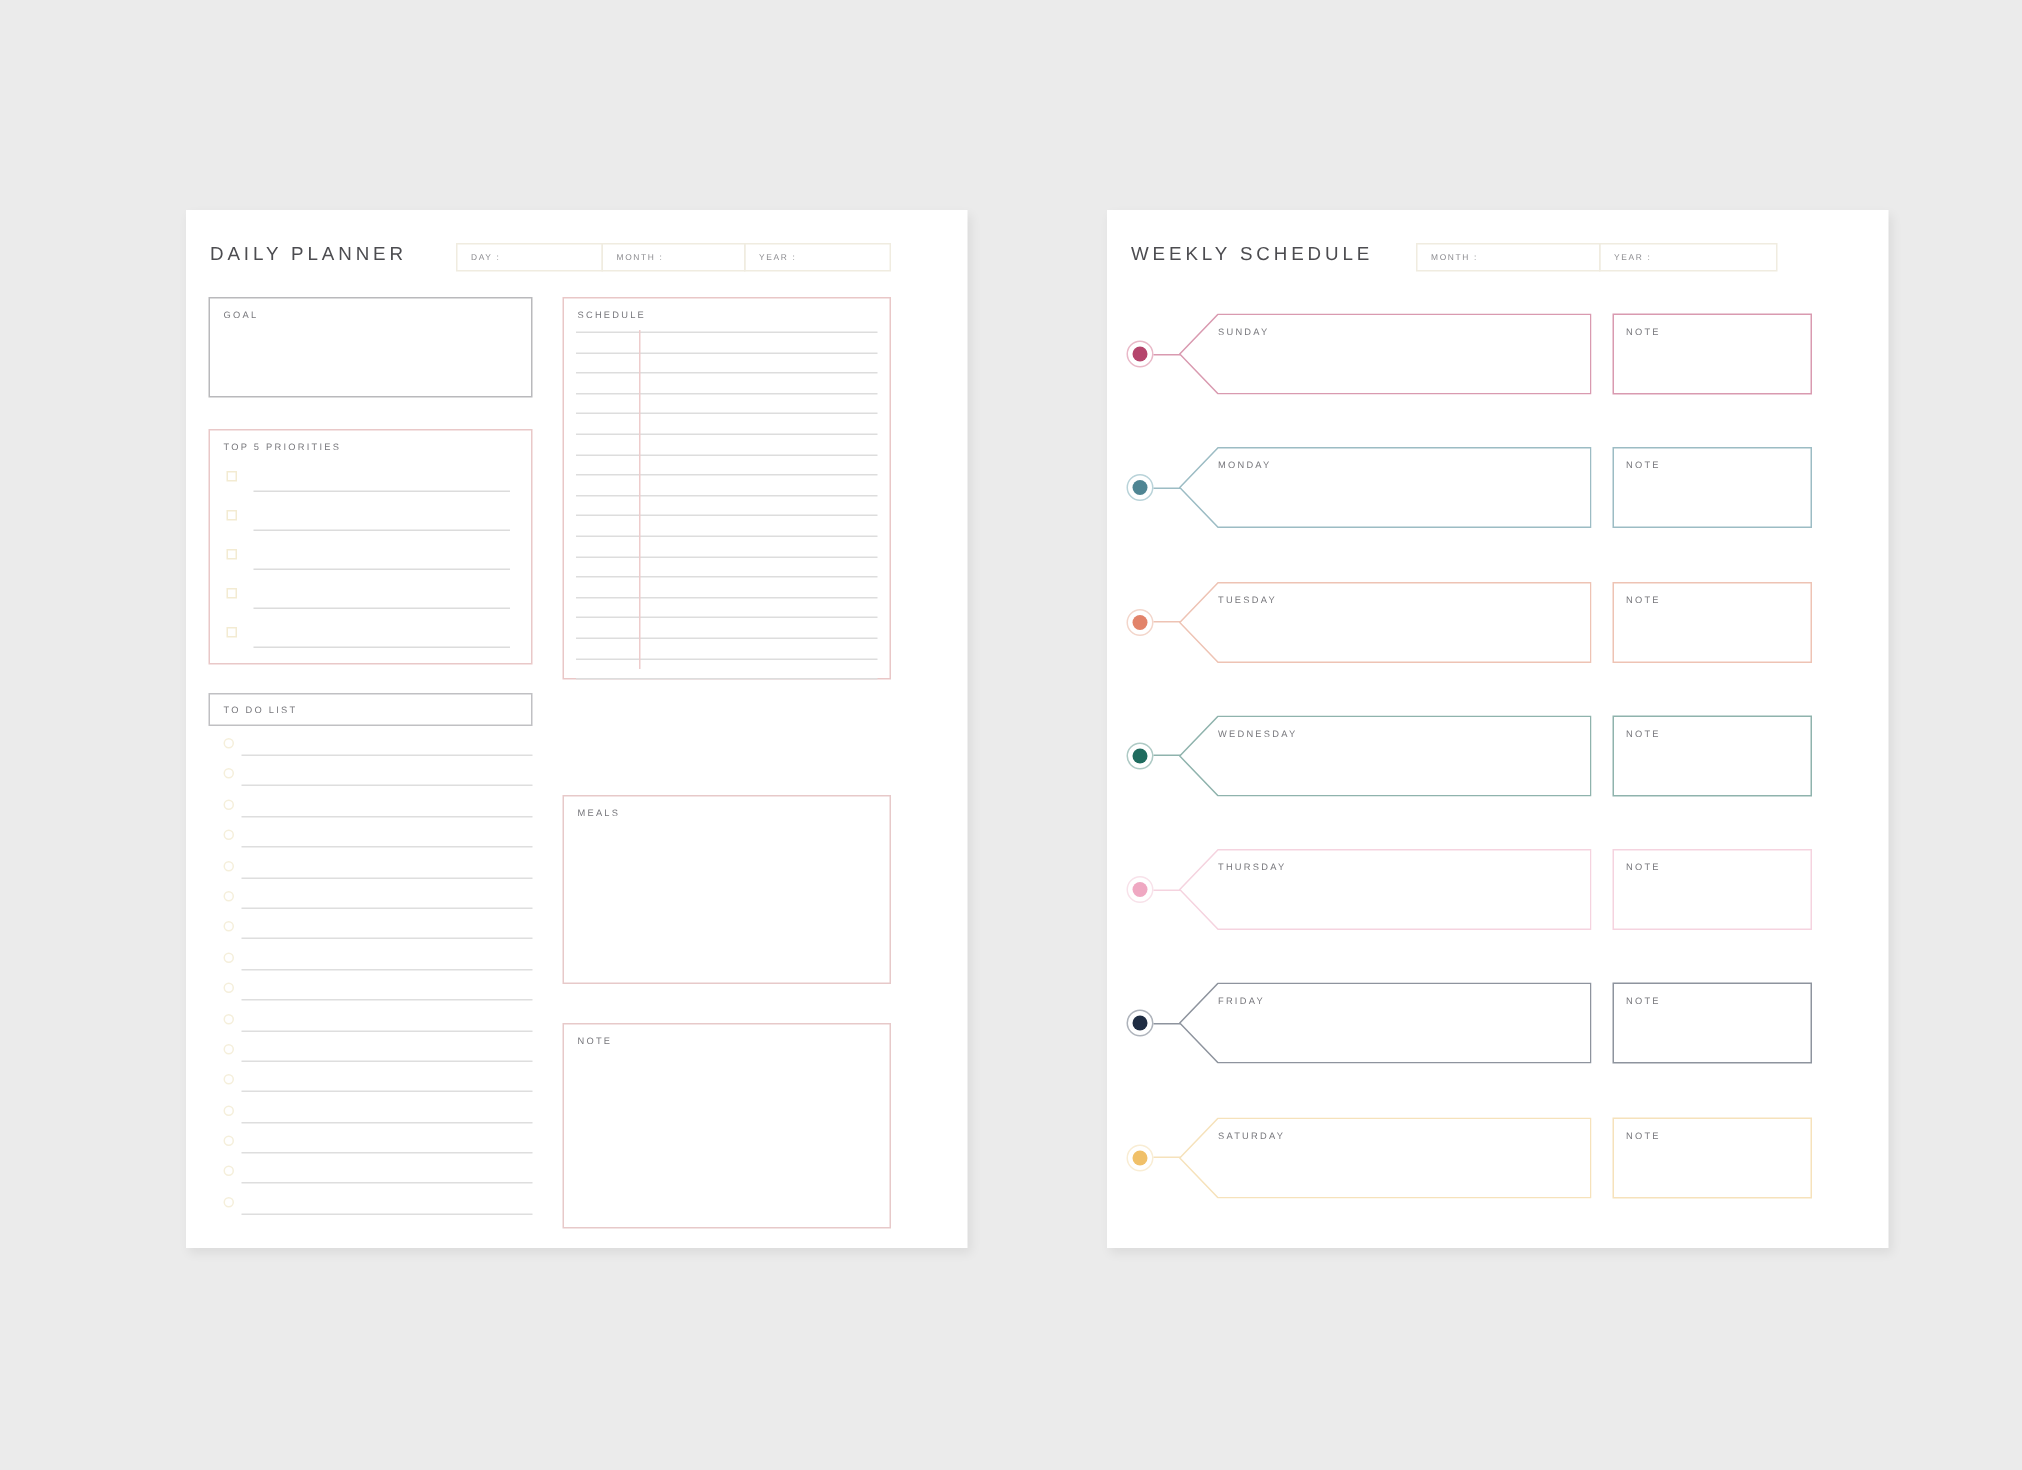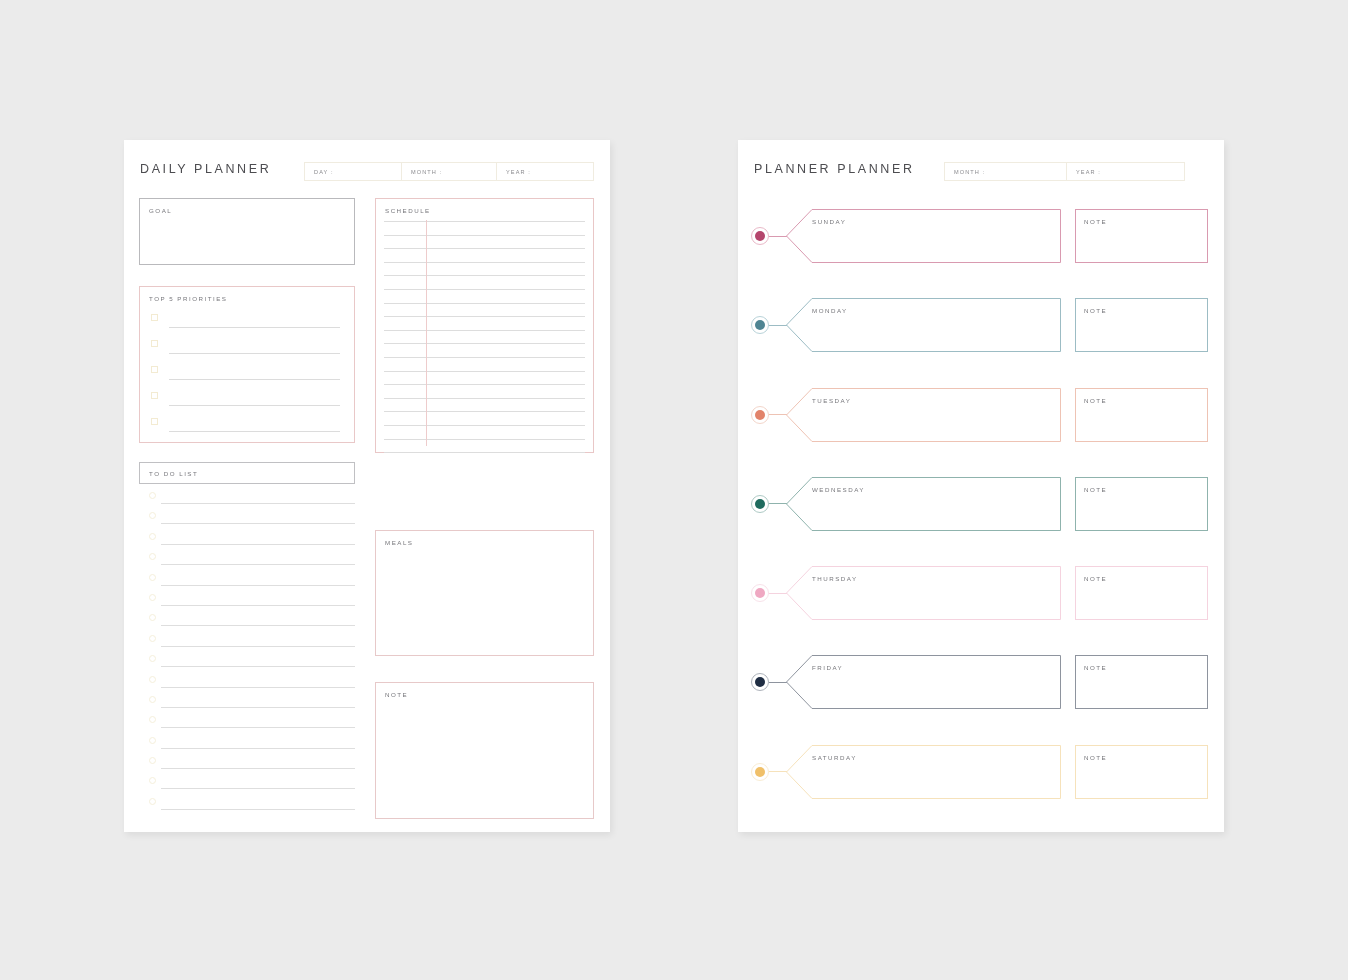--- a/index.html
+++ b/index.html
@@ -18,20 +18,21 @@
   .stage {
     position: absolute;
     inset: 0;
   }
 
   
   .sheet {
     position: absolute;
     background: #ffffff;
     box-shadow: 2px 3px 7px rgba(0,0,0,0.07);
+    padding-left: 35px;
   }
   #daily-sheet {
     left: 124px;
     top: 140px;
     width: 486px;
     height: 692px;
   }
   #weekly-sheet {
     left: 738px;
     top: 140px;
@@ -456,21 +457,21 @@
       <div class="panel-label">MEALS</div>
     </div>
 
     <div class="panel" id="daily-note-box">
       <div class="panel-label">NOTE</div>
     </div>
   </div>
 
   <div class="sheet" id="weekly-sheet">
 
-    <div class="page-title">PLANNER PLANNER</div>
+    <div class="page-title">WEEKLY SCHEDULE</div>
 
     <div class="hdr-fields" id="weekly-hdr-fields">
       <div class="hdr-field w-wmonth">
         <span class="hf-label">MONTH :</span>
       </div>
       <div class="hdr-field w-wyear">
         <span class="hf-label">YEAR :</span>
       </div>
     </div>
 

